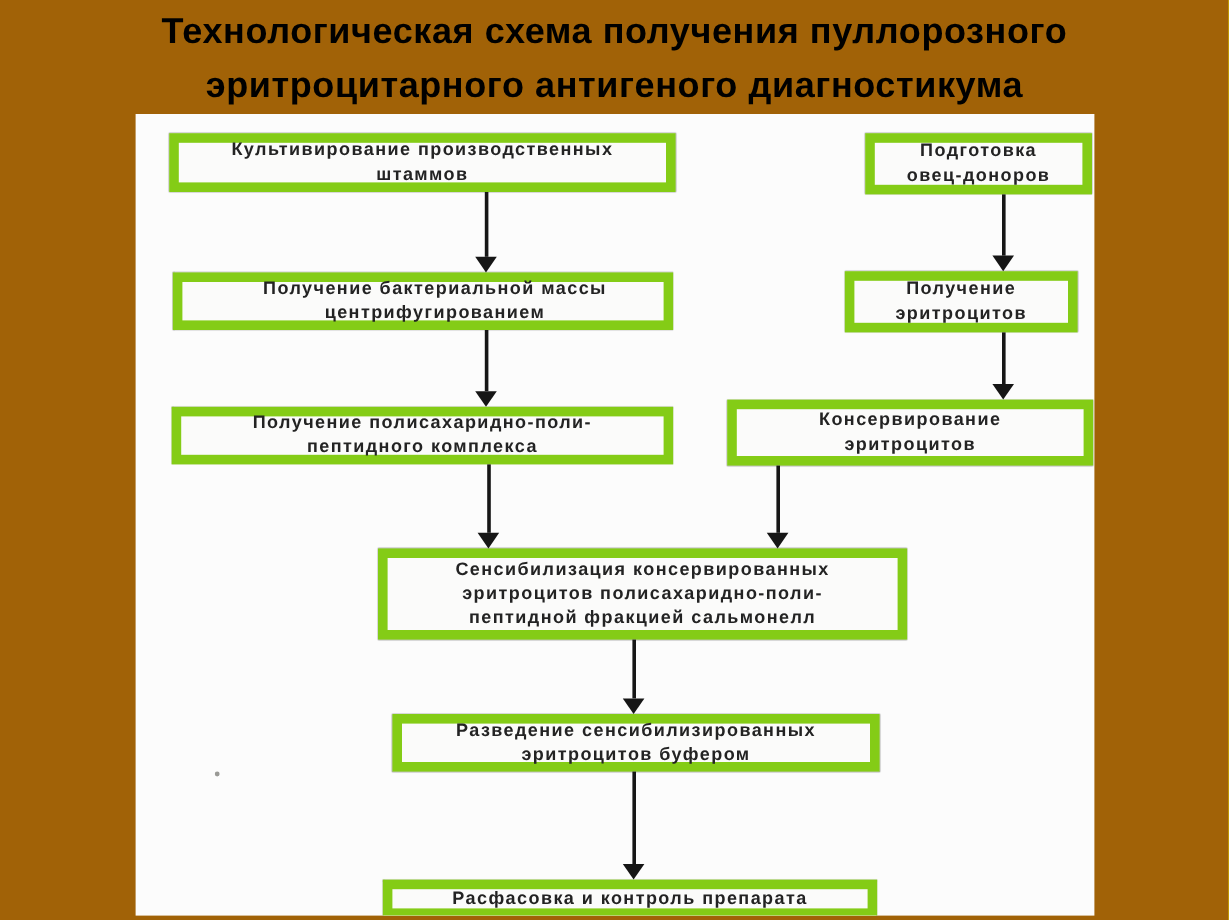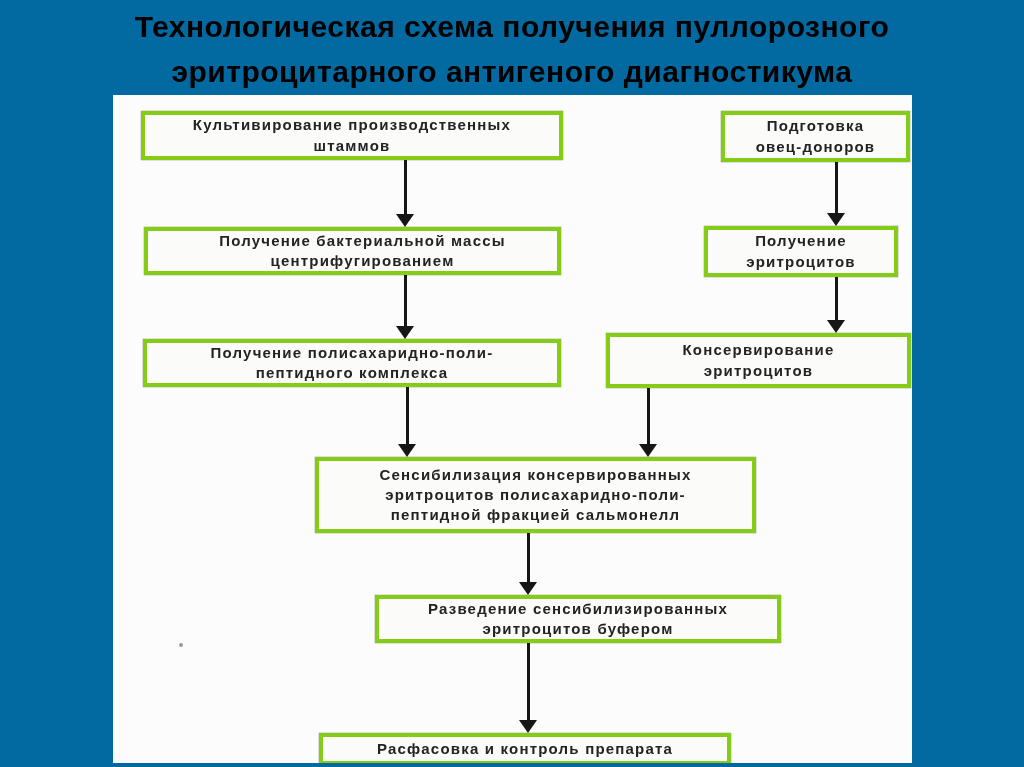--- a/index.html
+++ b/index.html
@@ -8,21 +8,21 @@
     width: 1024px;
     height: 767px;
     overflow: hidden;
     background: #f7f500;
     font-family: "Liberation Sans", sans-serif;
   }
   .slide {
     position: relative;
     width: 1024px;
     height: 767px;
-    background: #0369a1;
+    background: #a16207;
   }
   .slide-title {
     position: absolute;
     top: 4px;
     left: 0;
     width: 1024px;
     text-align: center;
     color: #000000;
     font-size: 30px;
     font-weight: 700;
@@ -35,21 +35,21 @@
     left: 113px;
     top: 95px;
     width: 799px;
     height: 668px;
     background: #fcfcfc;
     overflow: hidden;
   }
   .node {
     position: absolute;
     box-sizing: border-box;
-    border: 4px solid #84cc16;
+    border: 8px solid #84cc16;
     background: #fbfbfa;
     color: #232323;
     font-weight: 700;
     font-size: 15px;
     letter-spacing: 1.2px;
     line-height: 1.35;
     text-align: center;
     display: flex;
     align-items: center;
     justify-content: center;
@@ -108,21 +108,21 @@
     <div class="node" style="left:591px; top:131px; width:194px; height:51px;">Получение
 эритроцитов</div>
 
     <div class="node" style="left:493px; top:238px; width:305px; height:55px;">Консервирование
 эритроцитов</div>
 
     <div class="node" style="left:202px; top:362px; width:441px; height:76px;text-align:center;">Сенсибилизация консервированных
 эритроцитов полисахаридно-поли-
 пептидной фракцией сальмонелл</div>
 
-    <div class="node" style="left:214px; top:500px; width:406px; height:48px;margin-left:48px;">Разведение сенсибилизированных
+    <div class="node" style="left:214px; top:500px; width:406px; height:48px;">Разведение сенсибилизированных
 эритроцитов буфером</div>
 
     <div class="node" style="left:206px; top:638px; width:412px; height:32px;">Расфасовка и контроль препарата</div>
 
     <div class="arrow" style="left:283px; top:65px;  height:67px;">
         <div class="shaft"></div>
         <div class="head"></div>
       </div>
     <div class="arrow" style="left:283px; top:180px; height:64px;">
         <div class="shaft"></div>

